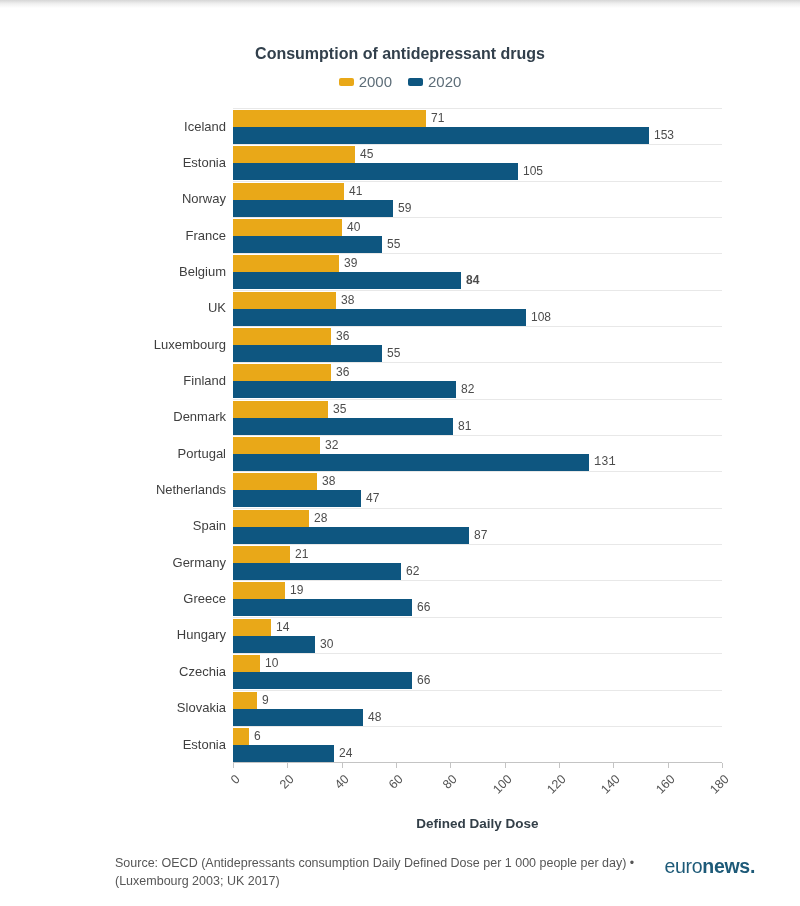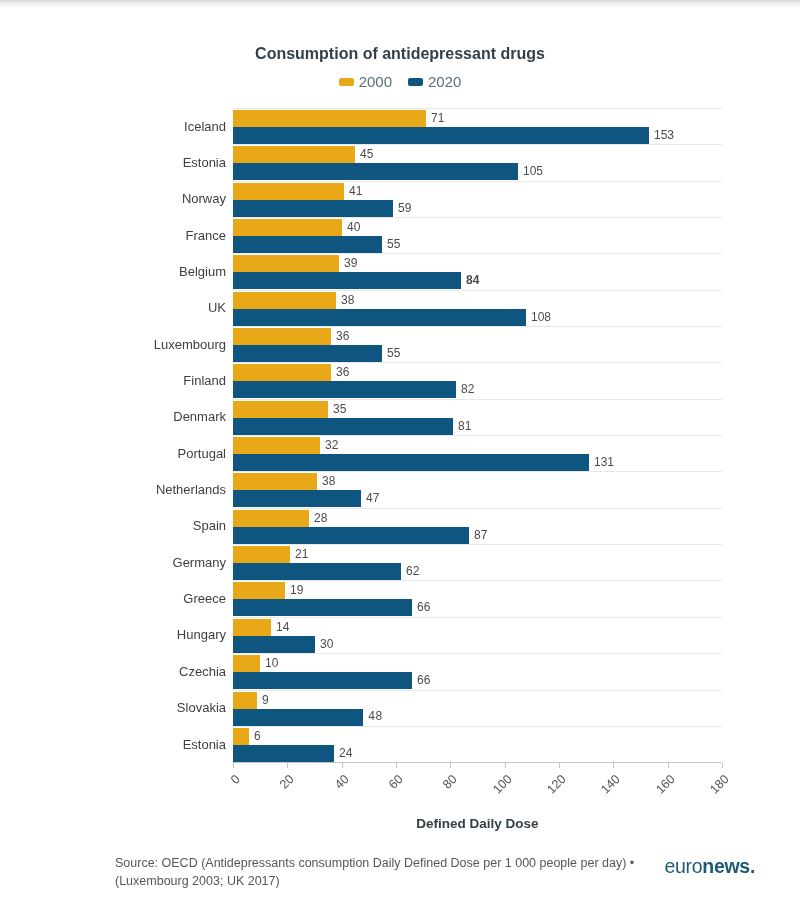--- a/index.html
+++ b/index.html
@@ -165,21 +165,21 @@
         <div class="bar bar-b" style="width: 220px; background: rgb(14, 86, 128);"></div>
         <div class="bar-value" style="left: 225px; top: 18px;">81</div>
       </div>
     </div>
     <div class="row">
       <div class="row-label">Portugal</div>
       <div class="row-bars">
         <div class="bar bar-a" style="width: 87px; background: rgb(233, 168, 24);"></div>
         <div class="bar-value" style="left: 92px; top: 1px;">32</div>
         <div class="bar bar-b" style="width: 356px; background: rgb(14, 86, 128);"></div>
-        <div class="bar-value" style="left: 361px; top: 18px;">131</div>
+        <div class="bar-value" style="left: 361px; top: 18px; font-family: Liberation Mono, monospace;">131</div>
       </div>
     </div>
     <div class="row">
       <div class="row-label">Netherlands</div>
       <div class="row-bars">
         <div class="bar bar-a" style="width: 84px; background: rgb(233, 168, 24);"></div>
         <div class="bar-value" style="left: 89px; top: 1px;">38</div>
         <div class="bar bar-b" style="width: 128px; background: rgb(14, 86, 128);"></div>
         <div class="bar-value" style="left: 133px; top: 18px;">47</div>
       </div>
@@ -228,21 +228,21 @@
         <div class="bar bar-b" style="width: 179px; background: rgb(14, 86, 128);"></div>
         <div class="bar-value" style="left: 184px; top: 18px;">66</div>
       </div>
     </div>
     <div class="row">
       <div class="row-label">Slovakia</div>
       <div class="row-bars">
         <div class="bar bar-a" style="width: 24px; background: rgb(233, 168, 24);"></div>
         <div class="bar-value" style="left: 29px; top: 1px;">9</div>
         <div class="bar bar-b" style="width: 130px; background: rgb(14, 86, 128);"></div>
-        <div class="bar-value" style="left: 135px; top: 18px; font-family: Liberation Mono, monospace;">48</div>
+        <div class="bar-value" style="left: 135px; top: 18px;">48</div>
       </div>
     </div>
     <div class="row">
       <div class="row-label">Estonia</div>
       <div class="row-bars">
         <div class="bar bar-a" style="width: 16px; background: rgb(233, 168, 24);"></div>
         <div class="bar-value" style="left: 21px; top: 1px;">6</div>
         <div class="bar bar-b" style="width: 101px; background: rgb(14, 86, 128);"></div>
         <div class="bar-value" style="left: 106px; top: 18px;">24</div>
       </div>

